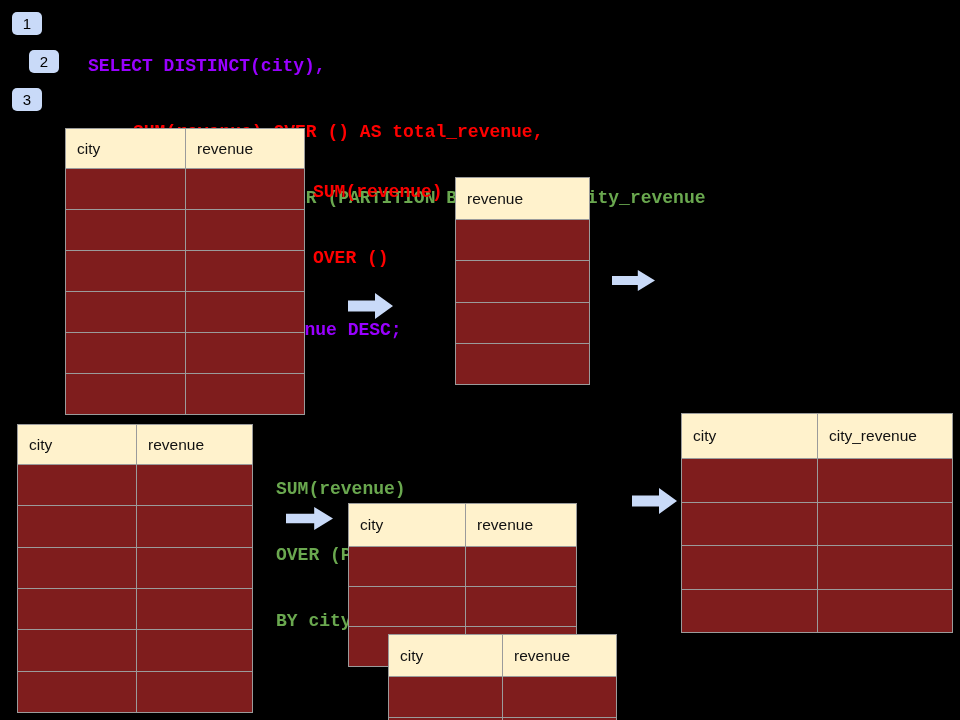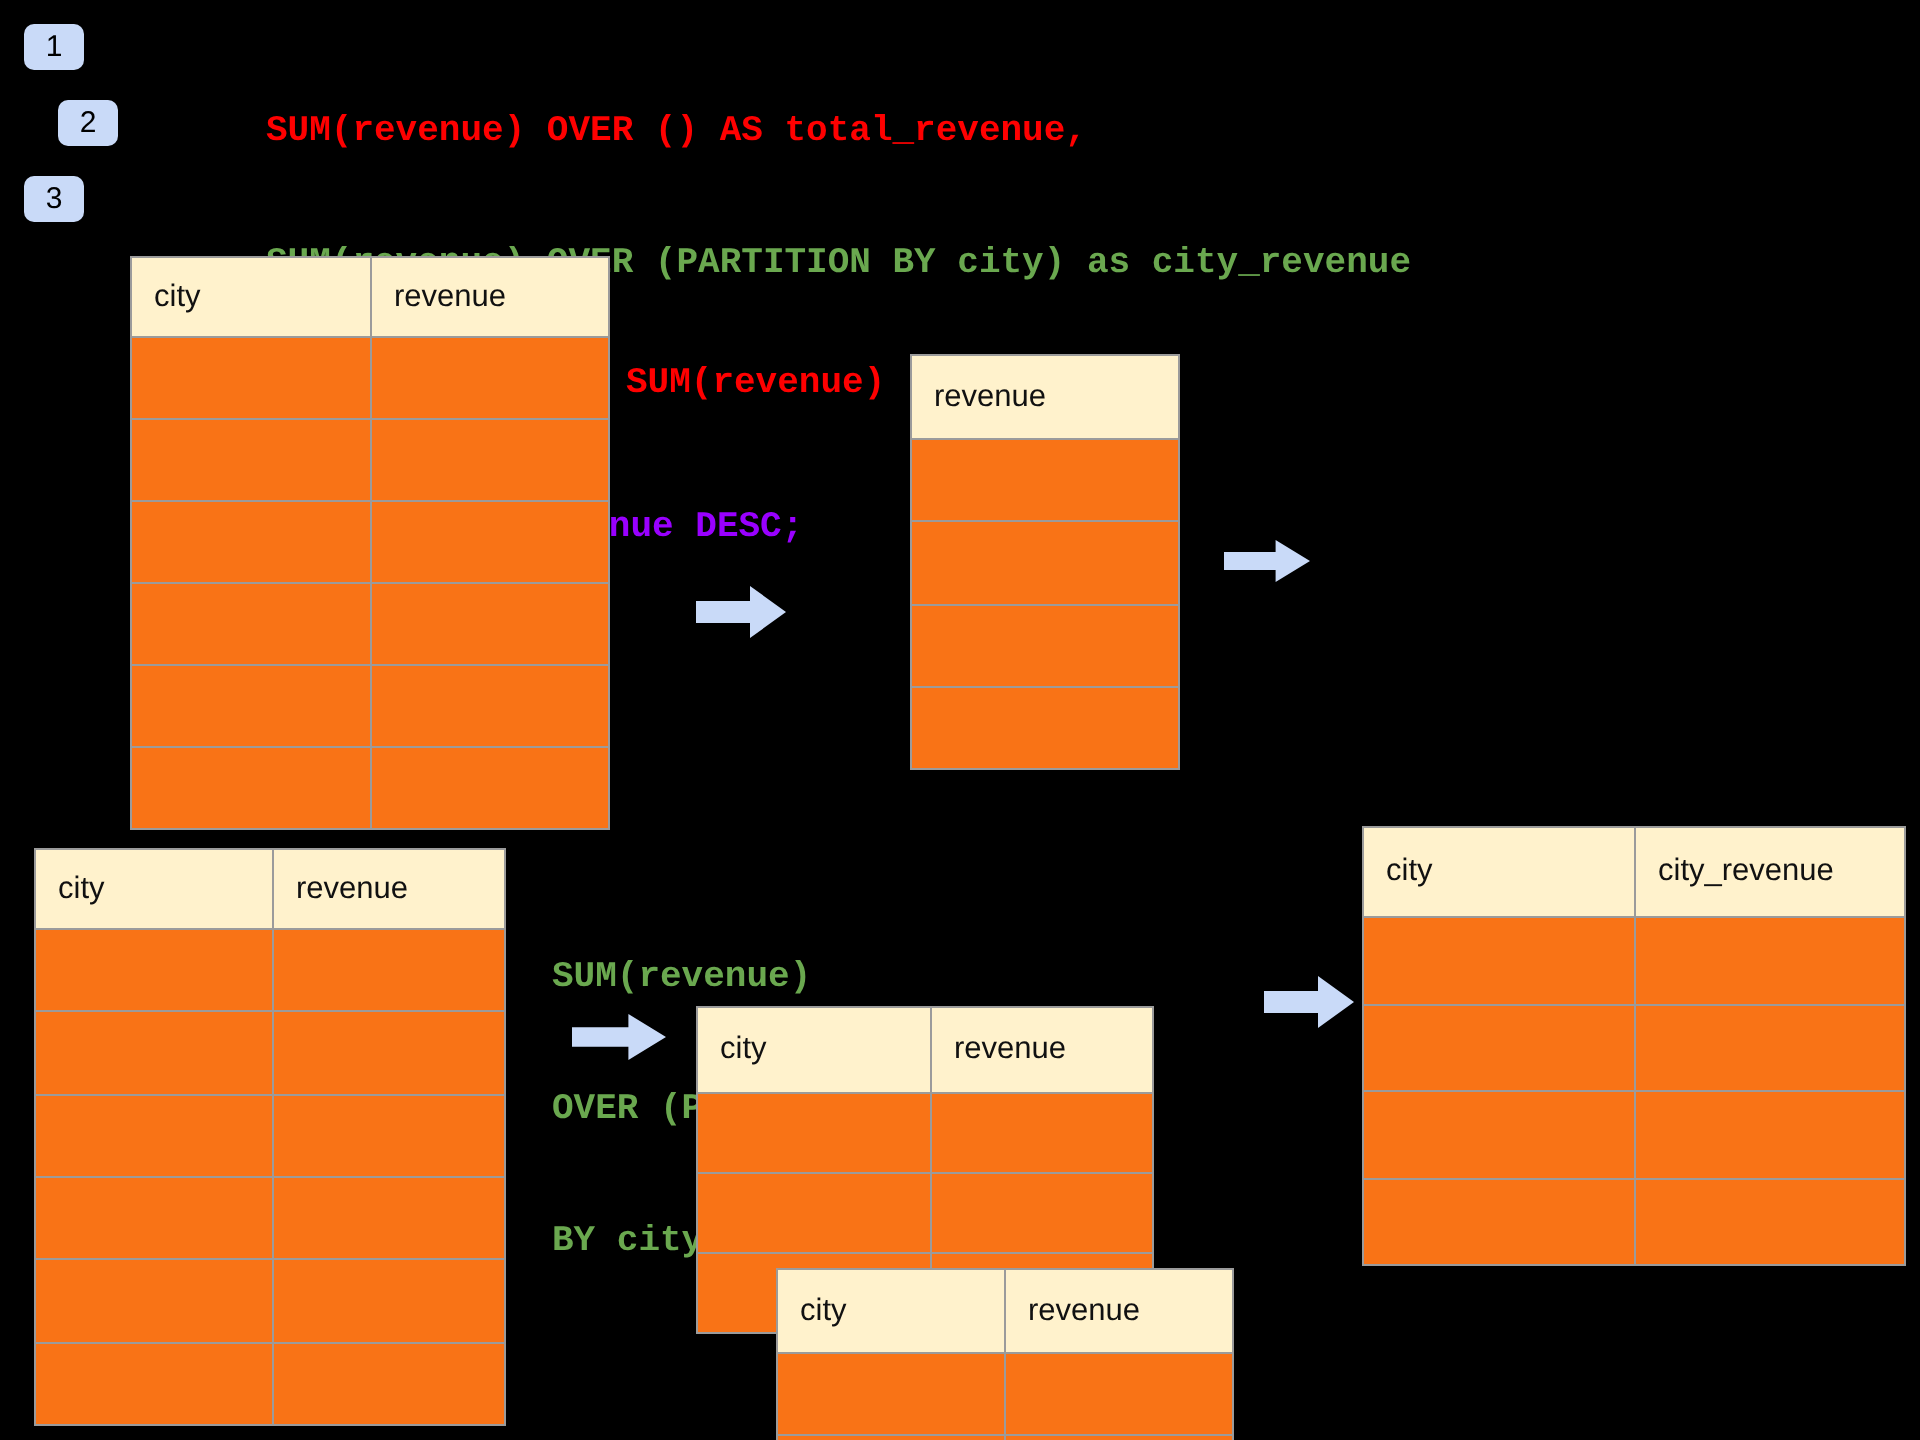--- a/index.html
+++ b/index.html
@@ -23,21 +23,21 @@
   
   .badge{
     position:absolute;width:30px;height:23px;border-radius:5px;
     background:var(--accent-blue,#c9daf8);color:#000;
     display:flex;align-items:center;justify-content:center;
     font-size:15px;
   }
   
   .tbl{
     position:absolute;display:flex;flex-direction:column;box-sizing:border-box;
-    background:#f97316;border:1px solid var(--table-border,#9b9b9b);
+    background:#7f1d1d;border:1px solid var(--table-border,#9b9b9b);
   }
   .hrow{display:flex;background:var(--header-fill,#fff2cc);flex:0 0 auto;}
   .hcell{
     box-sizing:border-box;display:flex;align-items:center;padding-left:11px;
     color:#111;font-size:15.5px;border-right:1px solid var(--table-border,#9b9b9b);
   }
   .hcell:last-child{border-right:none;}
   .tbody{display:flex;flex-direction:column;flex:1;}
   .brow{display:flex;flex:1;border-top:1px solid var(--table-border,#9b9b9b);}
   .bcell{box-sizing:border-box;border-right:1px solid var(--table-border,#9b9b9b);}
@@ -55,29 +55,31 @@
 </head>
 <body>
 
 <div class="canvas">
 
   <div class="badge" style="left:12px;top:12px;">1</div>
   <div class="badge" style="left:29px;top:50px;">2</div>
   <div class="badge" style="left:12px;top:88px;">3</div>
 
   <div class="code mono">
+    <div class="purple">SELECT DISTINCT(city),</div>
     <div class="red ind-a">SUM(revenue) OVER () AS total_revenue,</div>
     <div class="green ind-a">SUM(revenue) OVER (PARTITION BY city) as city_revenue</div>
     <div class="purple ind-b">FROM rides</div>
     <div class="purple ind-b">ORDER by city_revenue DESC;</div>
   </div>
 
 
   <div class="lbl lbl-total mono red">
     <div>SUM(revenue)</div>
+    <div>OVER ()</div>
   </div>
 
   <div class="lbl lbl-partition mono green">
     <div>SUM(revenue)</div>
     <div>OVER (PARTITION</div>
     <div>BY city)</div>
   </div>
 
   <div class="tbl t1" style="left:65px;top:128px;width:240px;height:287px;">
     <div class="hrow" style="height:39px;">

